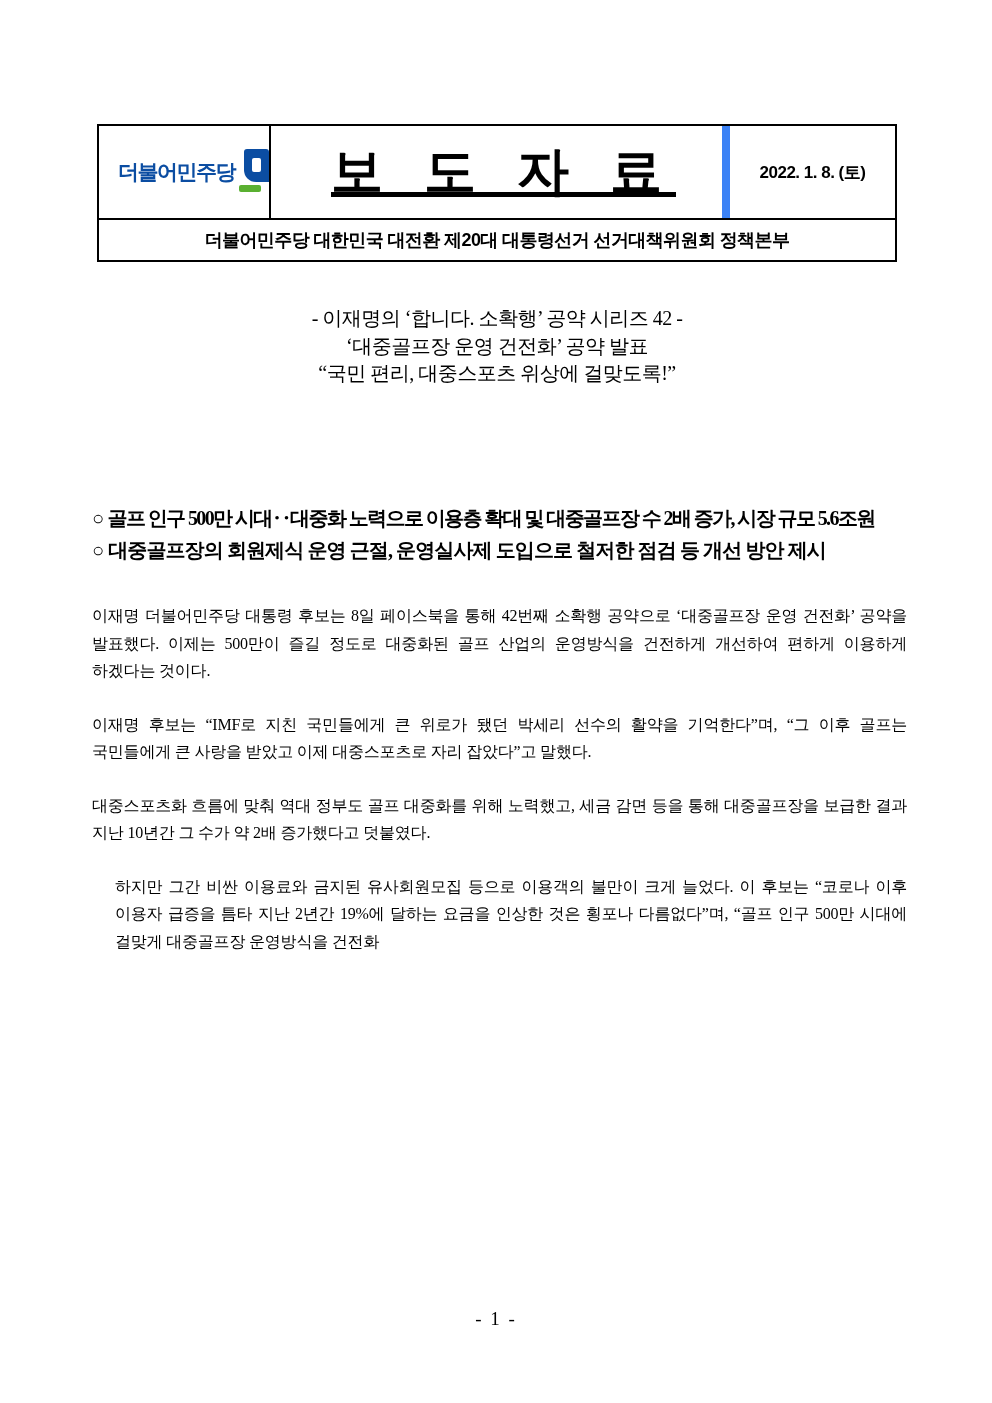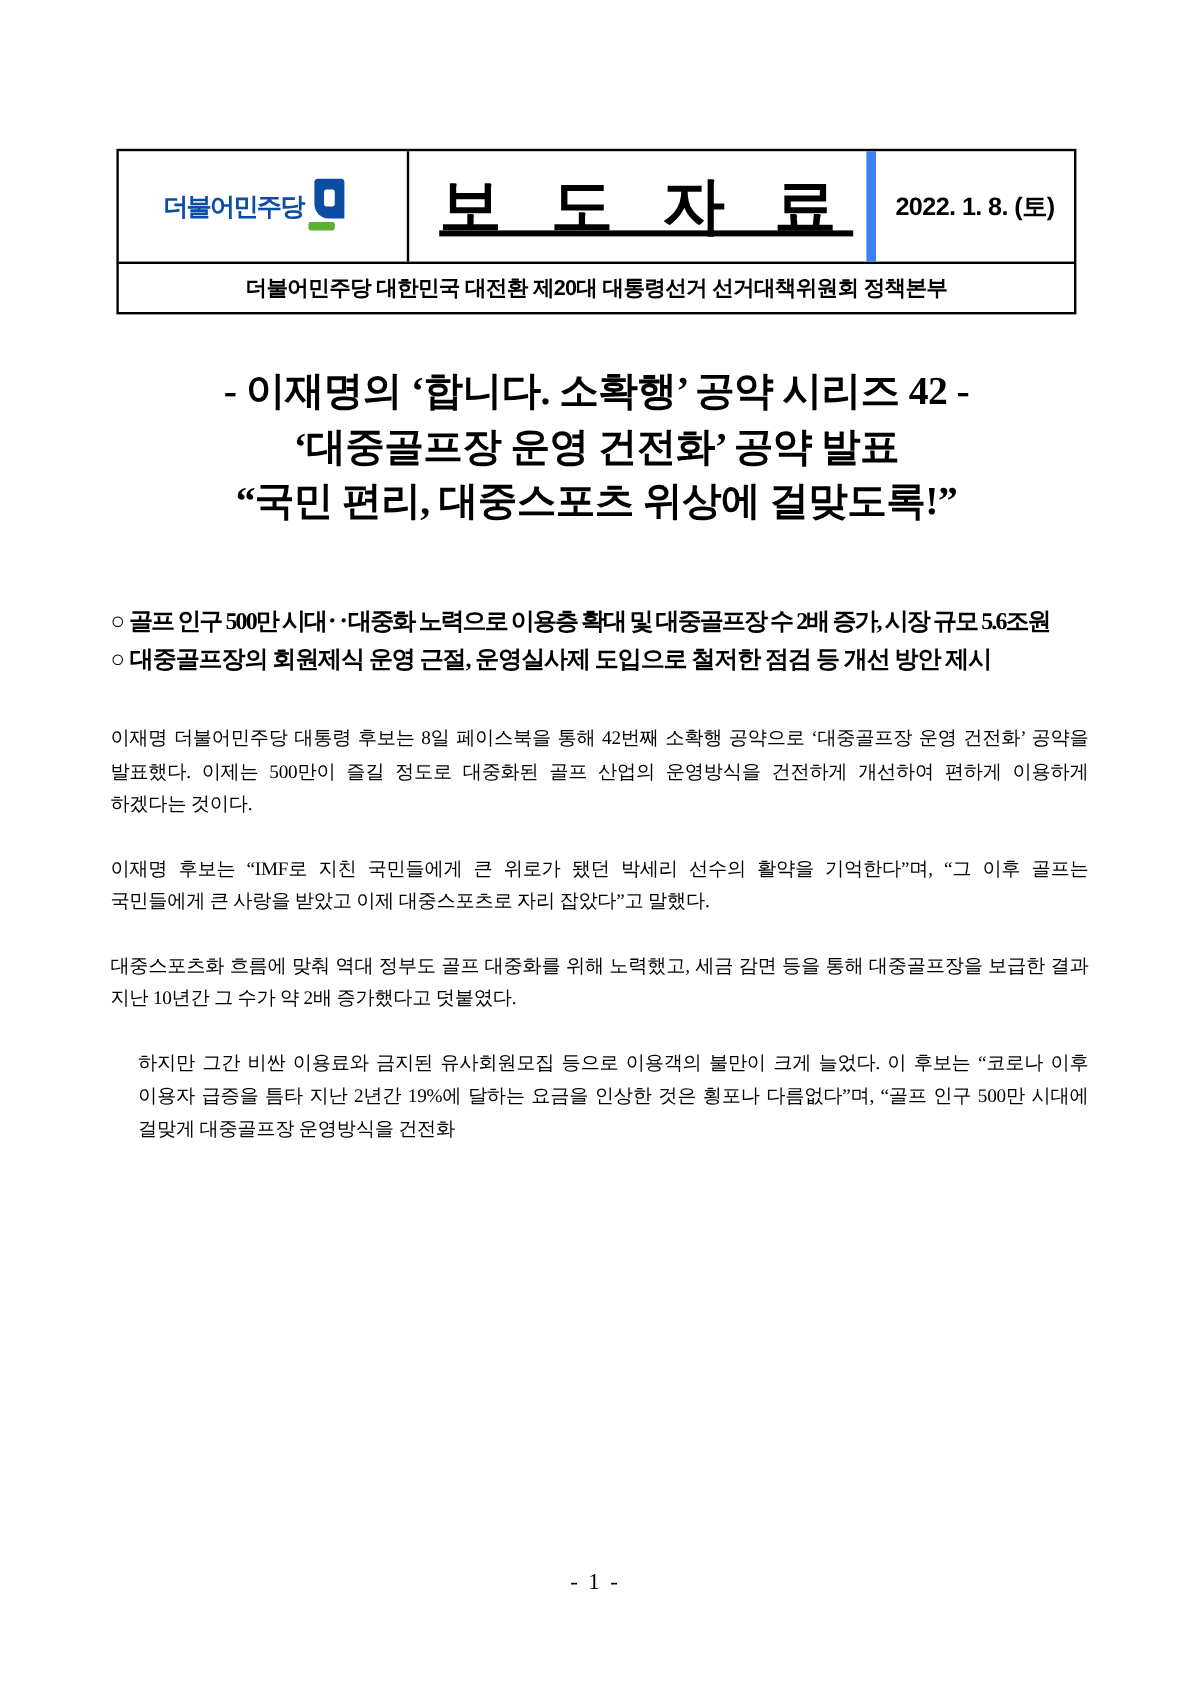--- a/index.html
+++ b/index.html
@@ -30,27 +30,26 @@
     width: 800px;
     border: 2px solid #000;
     box-sizing: border-box;
   }
   .header-top {
     display: flex;
     align-items: stretch;
     height: 92px;
   }
   .logo-cell {
-    width: 205px;
+    width: 172px;
     border-right: 2px solid #000;
     display: flex;
     align-items: center;
-    justify-content: flex-start;
-    box-sizing: border-box;
-    margin-left: 37px;
+    justify-content: flex-end;
+    box-sizing: border-box;
   }
   .logo-wrap {
     display: flex;
     align-items: center;
     gap: 4px;
   }
   .logo-text {
     font-family: "Liberation Sans", sans-serif;
     font-weight: bold;
     font-size: 21px;
@@ -109,21 +108,21 @@
   }
   .date-cell {
     width: 165px;
     display: flex;
     align-items: center;
     justify-content: center;
     box-sizing: border-box;
   }
   .doc-date {
     font-family: "Liberation Sans", sans-serif;
-    font-size: 21px;
+    font-size: 17px;
     font-weight: bold;
     letter-spacing: -0.5px;
   }
   .header-bottom {
     border-top: 2px solid #000;
     height: 40px;
     display: flex;
     align-items: center;
     justify-content: center;
   }
@@ -136,22 +135,22 @@
 
   
   .headline {
     position: absolute;
     left: 97px;
     top: 305px;
     width: 800px;
     text-align: center;
   }
   .headline div {
-    font-size: 33px;
-    font-weight: bold;
+    font-size: 20px;
+    font-weight: normal;
     letter-spacing: -0.5px;
     line-height: 1.38;
   }
 
   
   .bullets {
     position: absolute;
     left: 92px;
     top: 458px;
     width: 815px;

